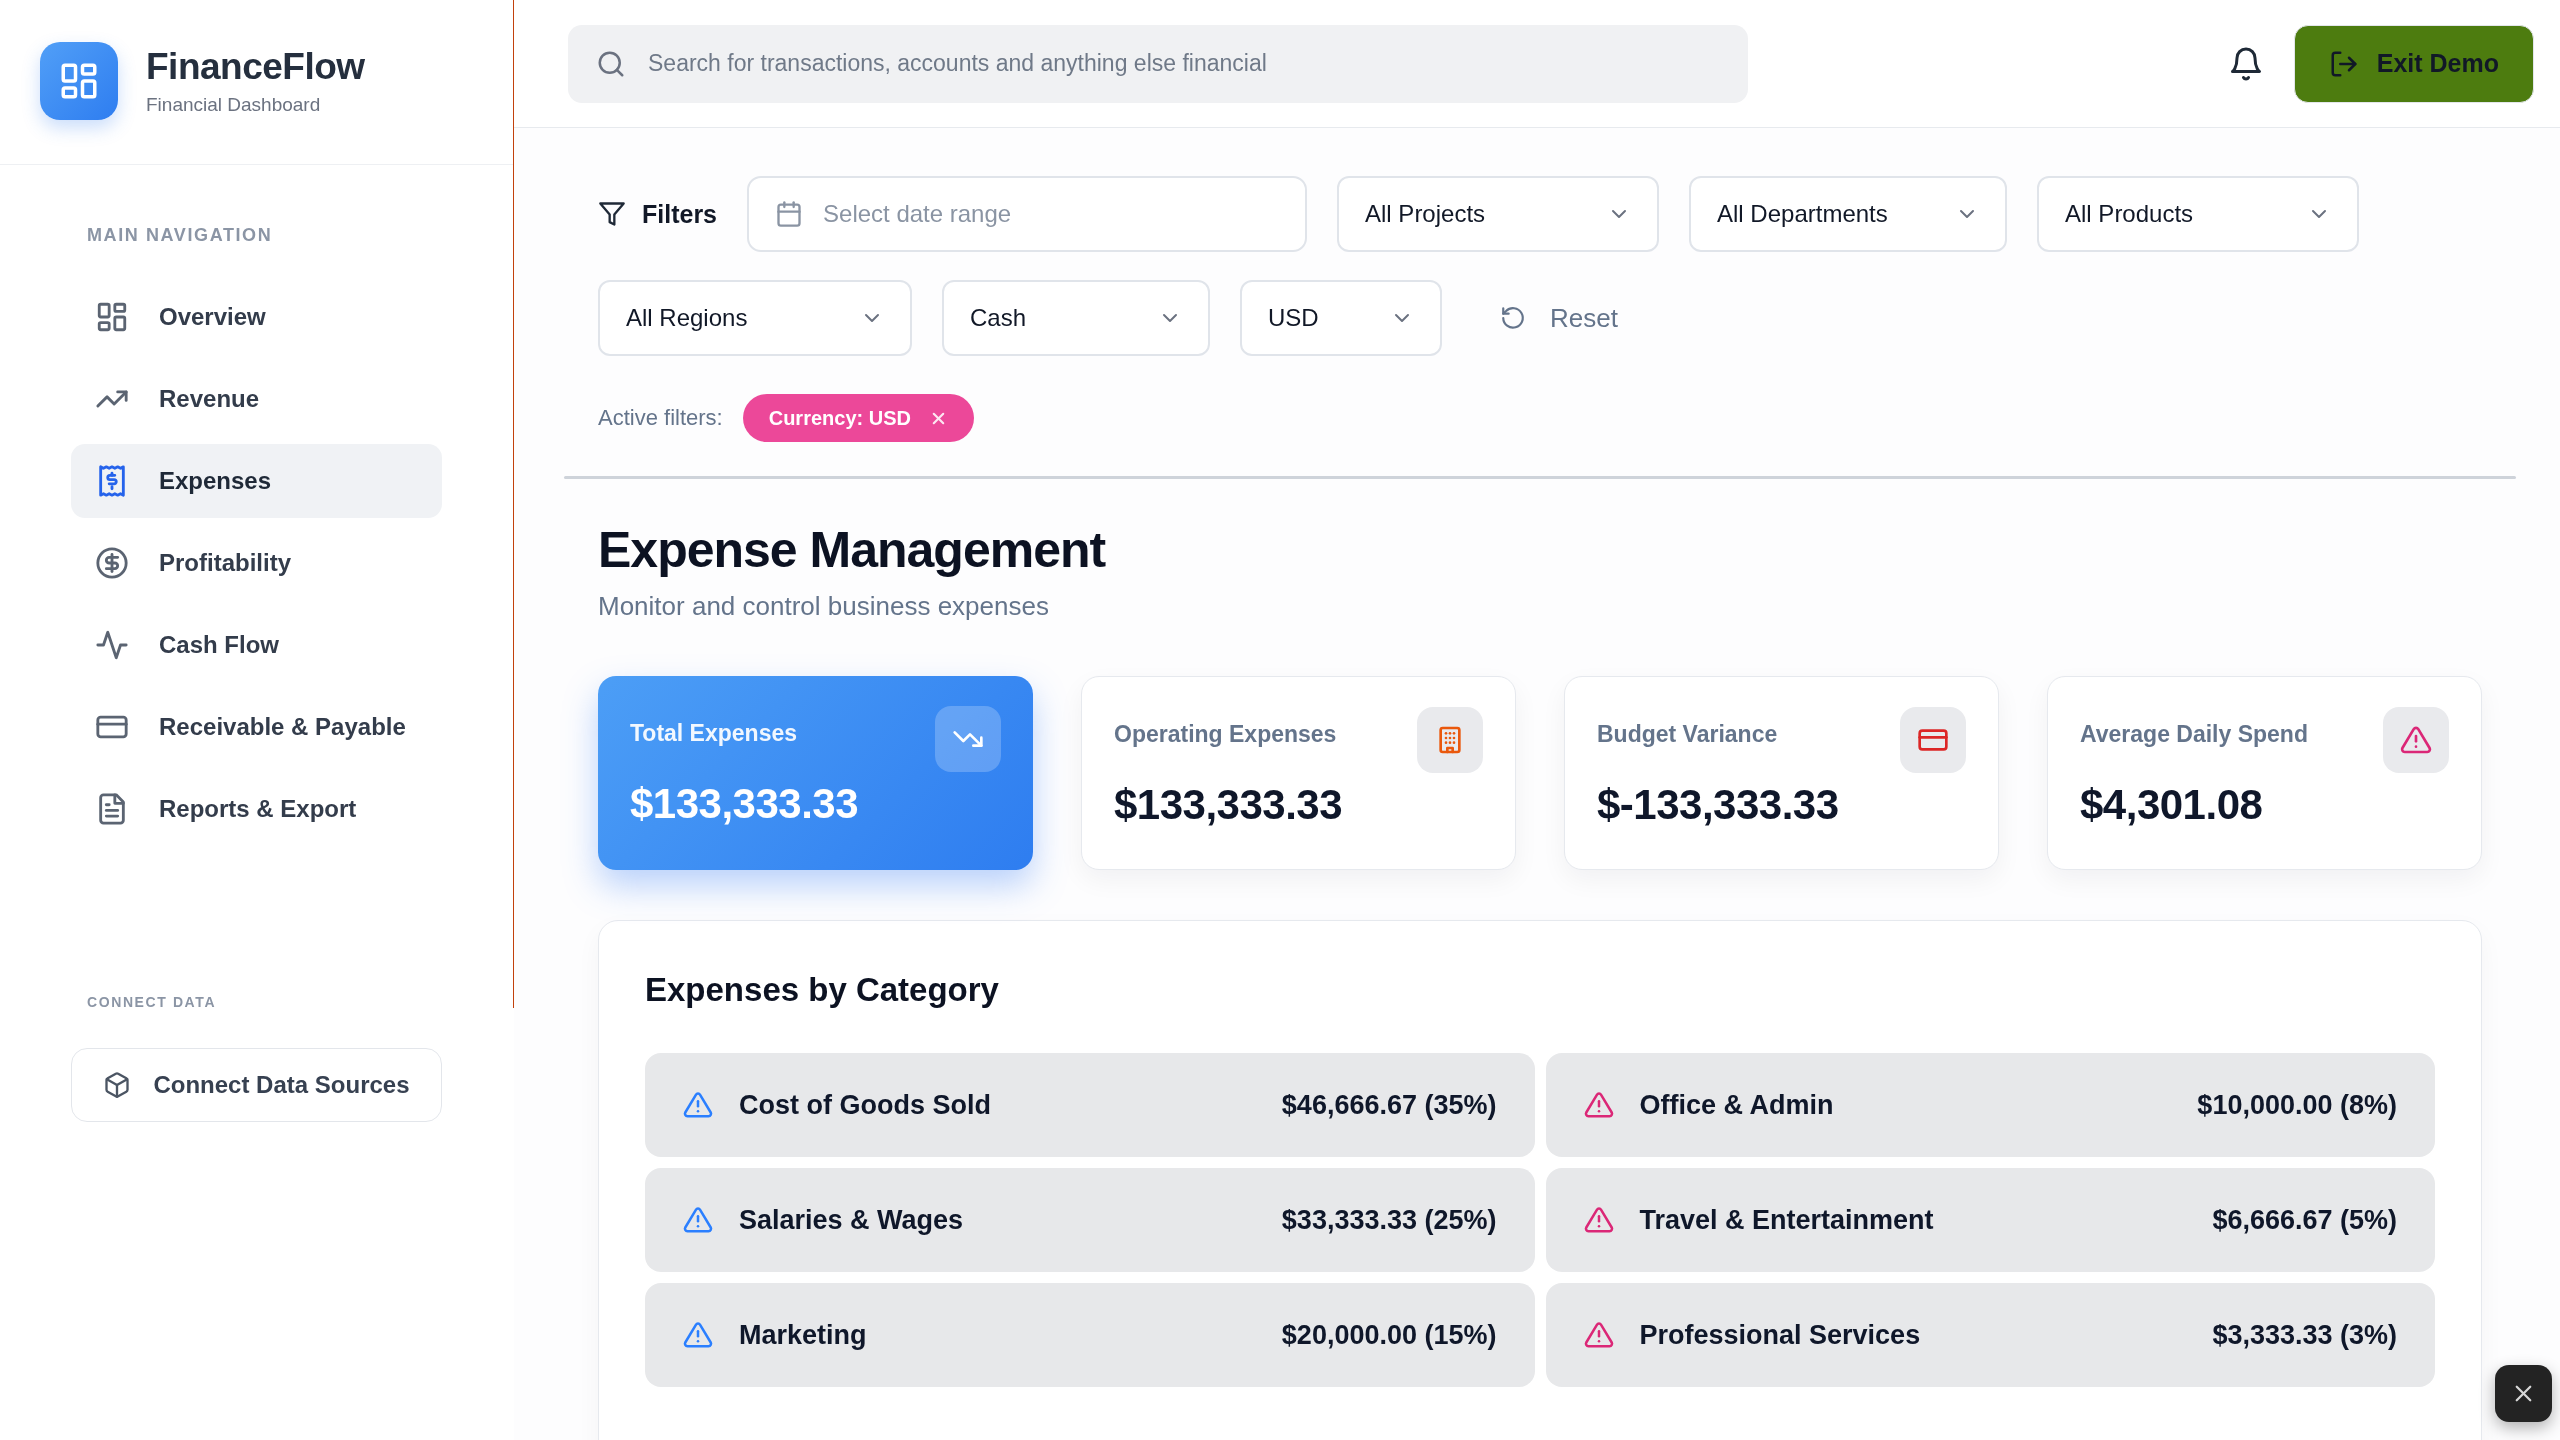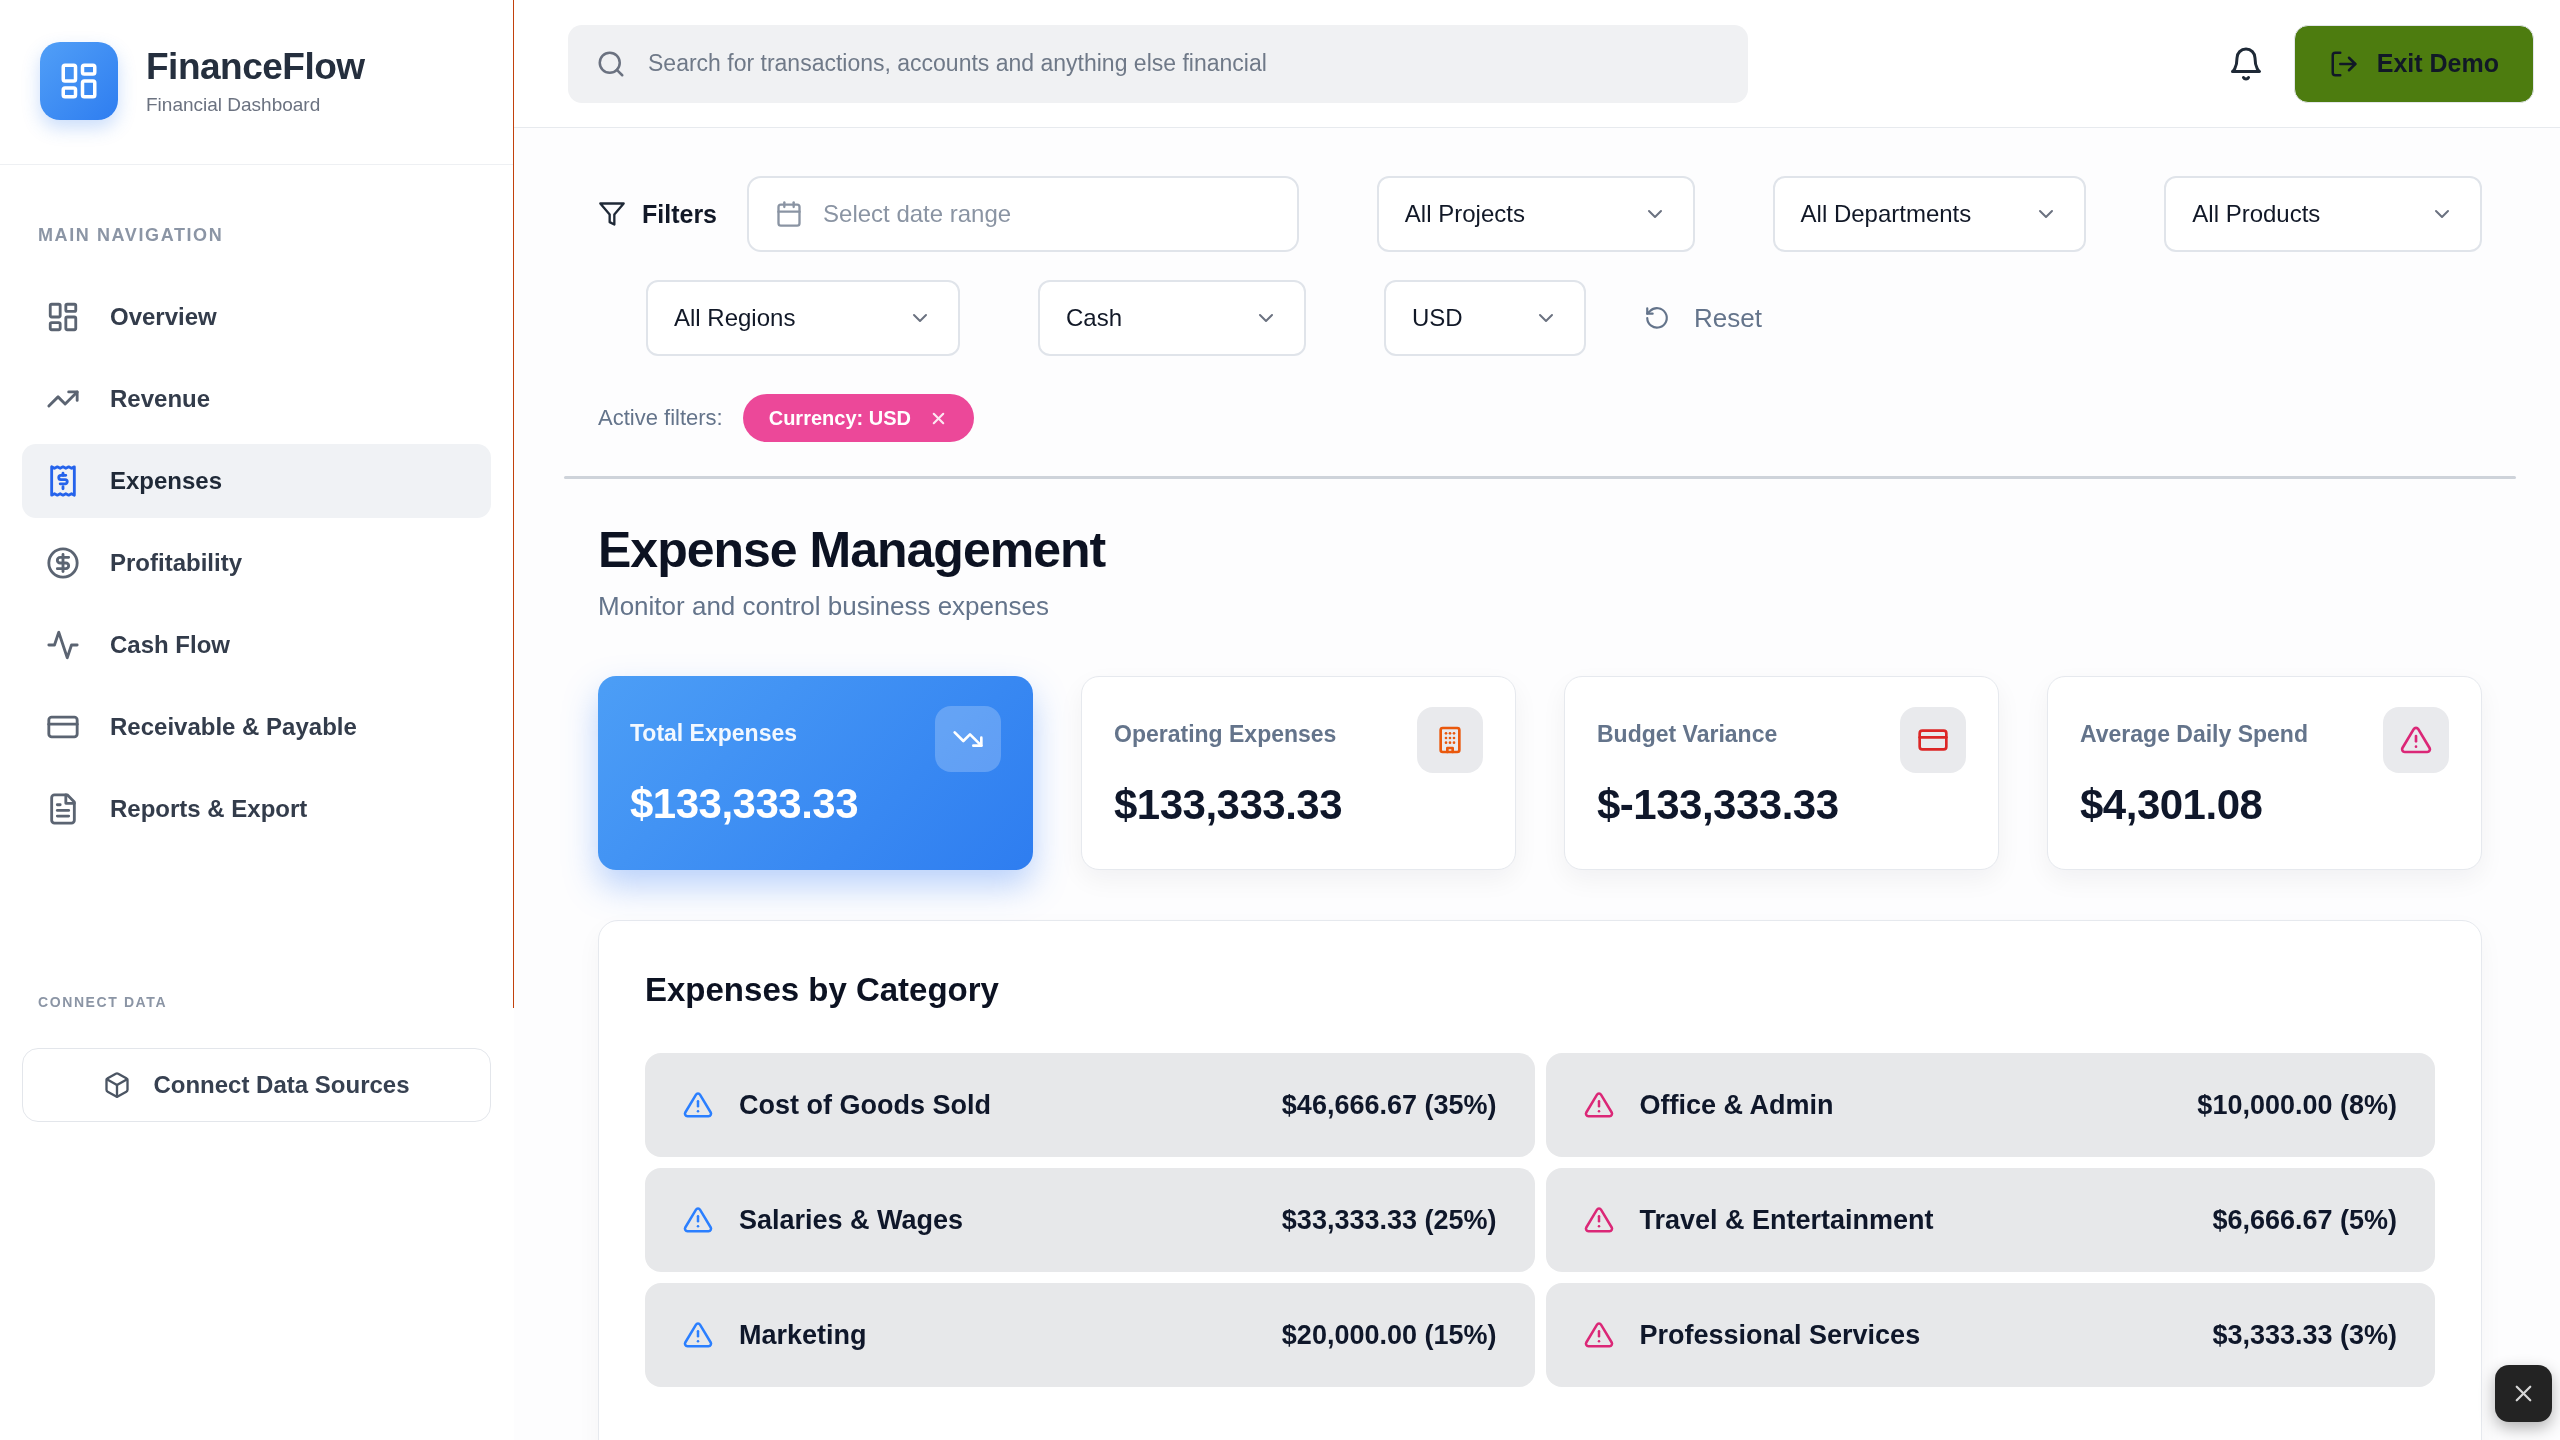--- a/index.html
+++ b/index.html
@@ -21,21 +21,21 @@
   }
   .logo-mark {
     width:78px; height:78px; border-radius:20px; flex:none;
     background:linear-gradient(135deg,#519ff7 0%,#2e7df0 100%);
     display:flex; align-items:center; justify-content:center; color:#fff;
     box-shadow:0 8px 18px rgba(47,125,240,.25);
   }
   .brand-name { font-size:37px; font-weight:700; color:#252f3e; letter-spacing:-0.5px; }
   .brand-tag  { font-size:19px; color:#6b7280; margin-top:6px; }
 
-  .nav-section { padding:0 22px; }
+  .nav-section { padding:0 71px; }
   .nav-heading {
     margin:60px 0 34px 16px; font-size:18px; font-weight:700;
     letter-spacing:1.6px; color:#8b95a5;
   }
   .nav-item {
     display:flex; align-items:center; gap:30px; height:74px;
     border-radius:14px; padding:0 24px; margin-bottom:8px;
     color:#333c4b; font-size:24px; font-weight:600; cursor:pointer;
   }
   .nav-icon { color:#5b6472; display:flex; flex:none; }
@@ -97,21 +97,21 @@
   .date-input {
     width:560px; height:76px; border:2px solid #e0e4ea; border-radius:14px;
     background:#fff; display:flex; align-items:center; gap:20px; padding:0 26px;
   }
   .date-input .f-icon { color:#8a94a3; display:flex; }
   .date-field { border:none; outline:none; background:transparent; flex:1; font-size:24px; color:#374151; font-family:inherit; }
   .date-field::placeholder { color:#8a94a3; }
   .select {
     height:76px; border:2px solid #e0e4ea; border-radius:12px; background:#fff;
     display:flex; align-items:center; justify-content:space-between;
-    padding:0 26px; font-size:24px; color:#111827; cursor:pointer;margin-left:48px;
+    padding:0 26px; font-size:24px; color:#111827; cursor:pointer;
   }
   .select .chev { color:#6b7280; display:flex; }
   .w-projects { width:322px; } .w-depts { width:318px; } .w-products { width:322px; }
   .w-regions  { width:314px; } .w-cash  { width:268px; } .w-usd { width:202px; }
   .reset-btn {
     display:flex; gap:24px; align-items:center; margin-left:28px;
     font-size:26px; color:#64748b; background:none; border:none; cursor:pointer; font-family:inherit;
   }
 
   .active-row { margin-top:38px; display:flex; align-items:center; gap:20px; }

